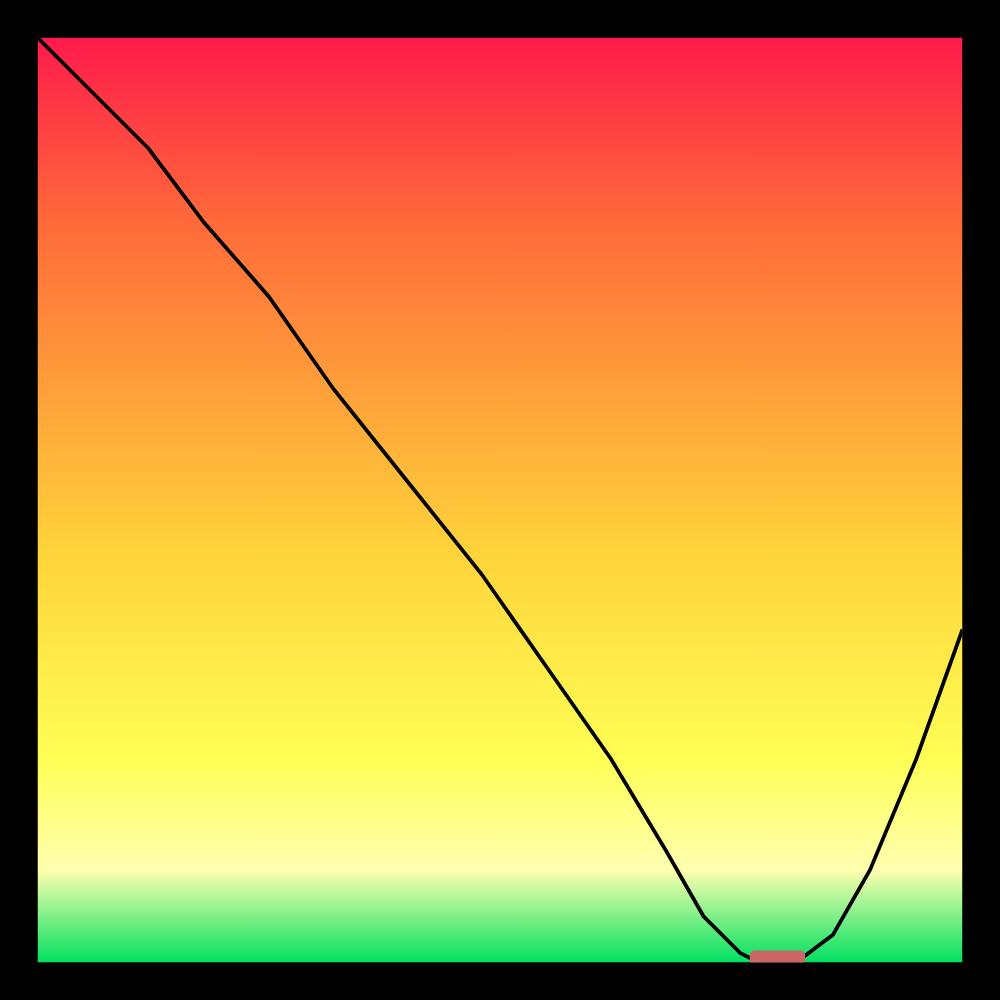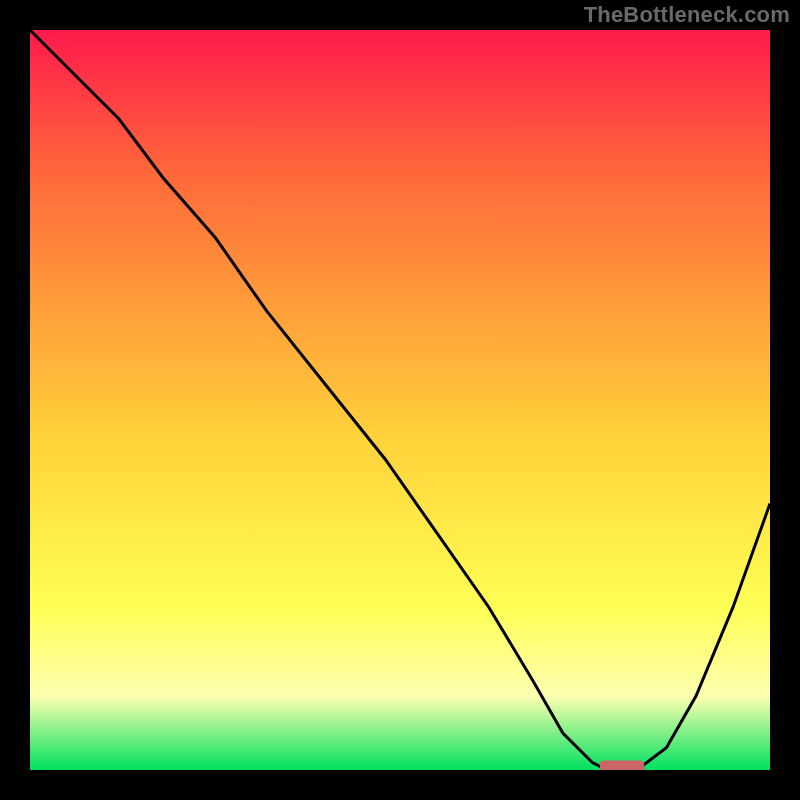--- a/index.html
+++ b/index.html
@@ -34,21 +34,20 @@
     top: 30px;
     width: 740px;
     height: 740px;
     display: block;
   }
 </style>
 </head>
 <body>
 
 <div class="frame">
-  <div class="watermark">TheBottleneck.com</div>
 
   <svg class="plot" viewBox="0 0 740 740" preserveAspectRatio="none">
     <defs>
       <linearGradient id="bg-grad" x1="0" y1="0" x2="0" y2="1">
 
       <stop offset="0%" stop-color="#ff1a4b"></stop>
           <stop offset="20%" stop-color="#ff6a3a"></stop>
           <stop offset="55.00000000000001%" stop-color="#ffd23a"></stop>
           <stop offset="78%" stop-color="#ffff55"></stop>
           <stop offset="90%" stop-color="#ffffb0"></stop>

